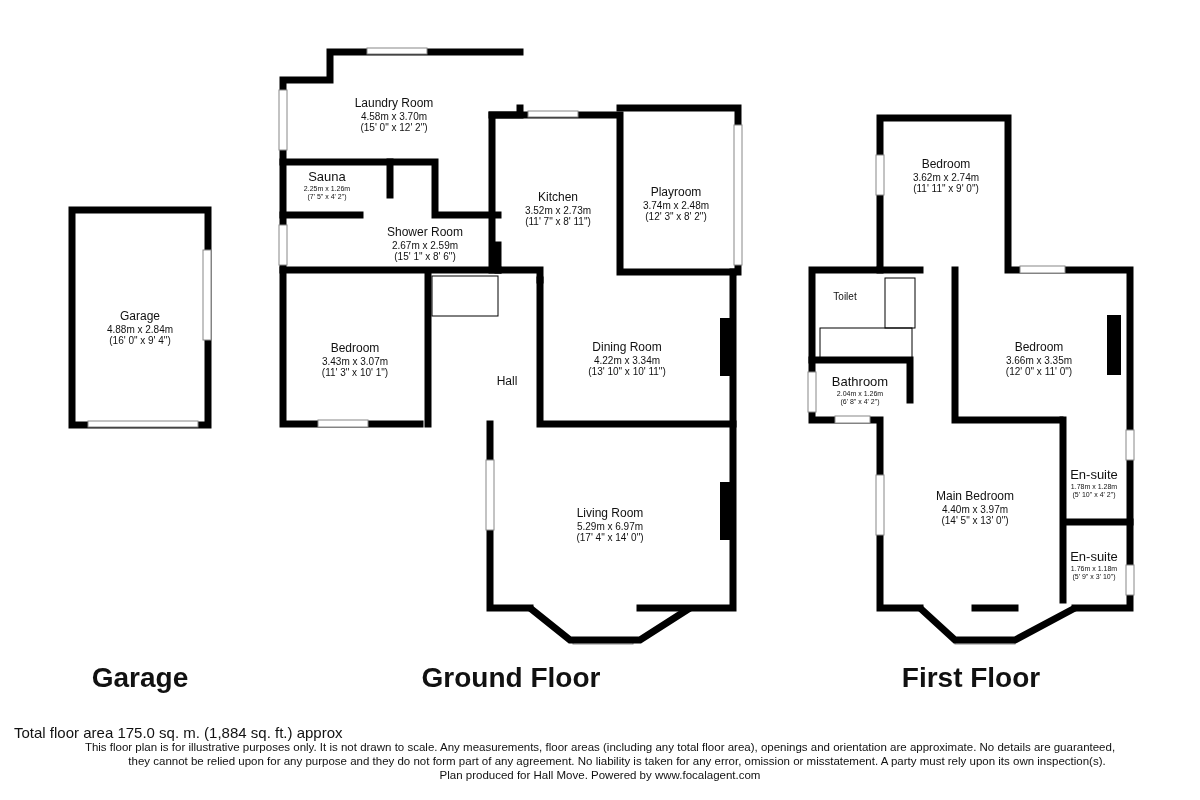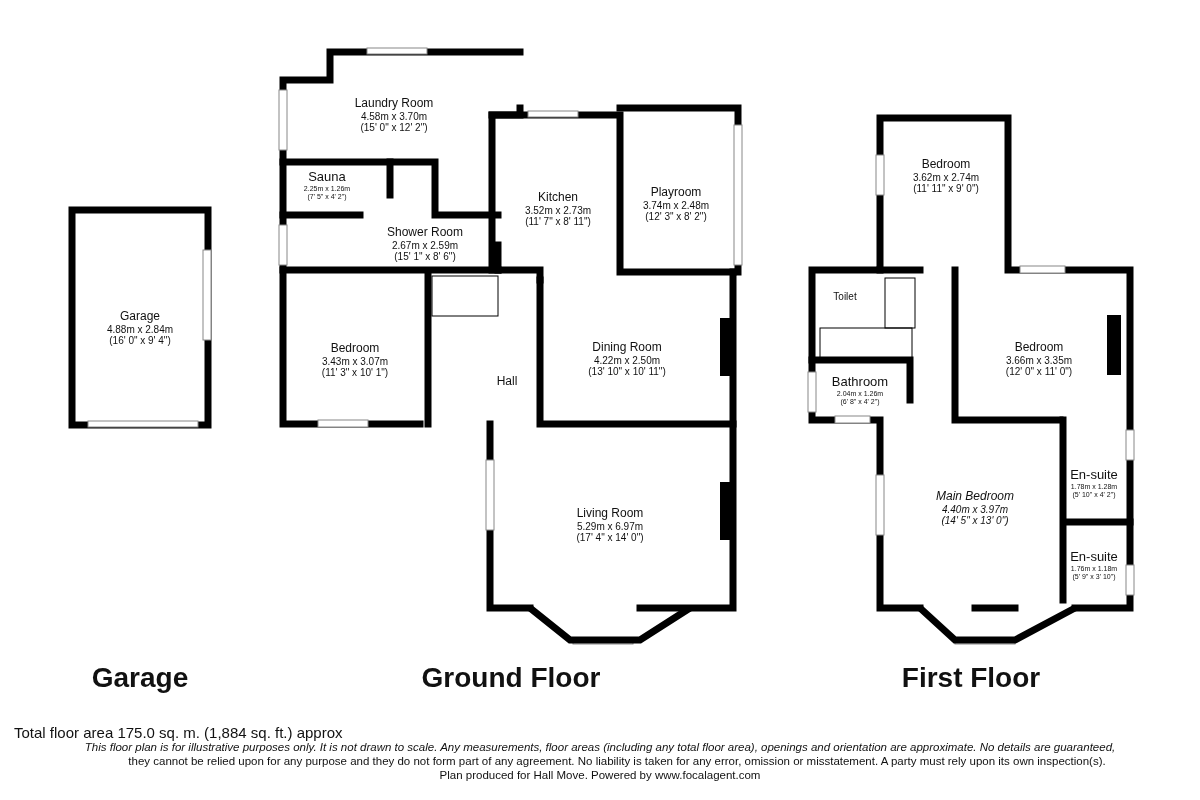--- a/index.html
+++ b/index.html
@@ -113,21 +113,21 @@
 <div class="rl" style="left:355px;top:342px;">
   <div class="rn">Bedroom</div>
   <div class="rd">3.43m x 3.07m</div>
   <div class="rd">(11' 3" x 10' 1")</div>
 </div>
 <div class="rl" style="left:507px;top:375px;">
   <div class="rn">Hall</div>
 </div>
 <div class="rl" style="left:627px;top:341px;">
   <div class="rn">Dining Room</div>
-  <div class="rd">4.22m x 2.50m</div>
+  <div class="rd">4.22m x 3.34m</div>
   <div class="rd">(13' 10" x 10' 11")</div>
 </div>
 <div class="rl" style="left:610px;top:507px;">
   <div class="rn">Living Room</div>
   <div class="rd">5.29m x 6.97m</div>
   <div class="rd">(17' 4" x 14' 0")</div>
 </div>
 
 <div class="rl" style="left:946px;top:158px;">
   <div class="rn">Bedroom</div>
@@ -140,36 +140,36 @@
 <div class="rl" style="left:1039px;top:341px;">
   <div class="rn">Bedroom</div>
   <div class="rd">3.66m x 3.35m</div>
   <div class="rd">(12' 0" x 11' 0")</div>
 </div>
 <div class="rl small" style="left:860px;top:375px;">
   <div class="rn">Bathroom</div>
   <div class="rd">2.04m x 1.26m</div>
   <div class="rd">(6' 8" x 4' 2")</div>
 </div>
-<div class="rl" style="left:975px;top:490px;font-style:italic;">
+<div class="rl" style="left:975px;top:490px;">
   <div class="rn">Main Bedroom</div>
   <div class="rd">4.40m x 3.97m</div>
   <div class="rd">(14' 5" x 13' 0")</div>
 </div>
 <div class="rl small" style="left:1094px;top:468px;">
   <div class="rn">En-suite</div>
   <div class="rd">1.78m x 1.28m</div>
   <div class="rd">(5' 10" x 4' 2")</div>
 </div>
 <div class="rl small" style="left:1094px;top:550px;">
   <div class="rn">En-suite</div>
   <div class="rd">1.76m x 1.18m</div>
   <div class="rd">(5' 9" x 3' 10")</div>
 </div>
 
 <div class="ft" style="left:140px;top:662px;">Garage</div>
 <div class="ft" style="left:511px;top:662px;">Ground Floor</div>
 <div class="ft" style="left:971px;top:662px;">First Floor</div>
 
 <div class="total">Total floor area 175.0 sq. m. (1,884 sq. ft.) approx</div>
-<div class="disc" style="top:740px;font-style:italic;">This floor plan is for illustrative purposes only. It is not drawn to scale. Any measurements, floor areas (including any total floor area), openings and orientation are approximate. No details are guaranteed,</div>
+<div class="disc" style="top:740px;">This floor plan is for illustrative purposes only. It is not drawn to scale. Any measurements, floor areas (including any total floor area), openings and orientation are approximate. No details are guaranteed,</div>
 <div class="disc" style="top:754px;padding-left:17px;">they cannot be relied upon for any purpose and they do not form part of any agreement. No liability is taken for any error, omission or misstatement. A party must rely upon its own inspection(s).</div>
 <div class="disc" style="top:768px;">Plan produced for Hall Move. Powered by www.focalagent.com</div>
 
 </body></html>

